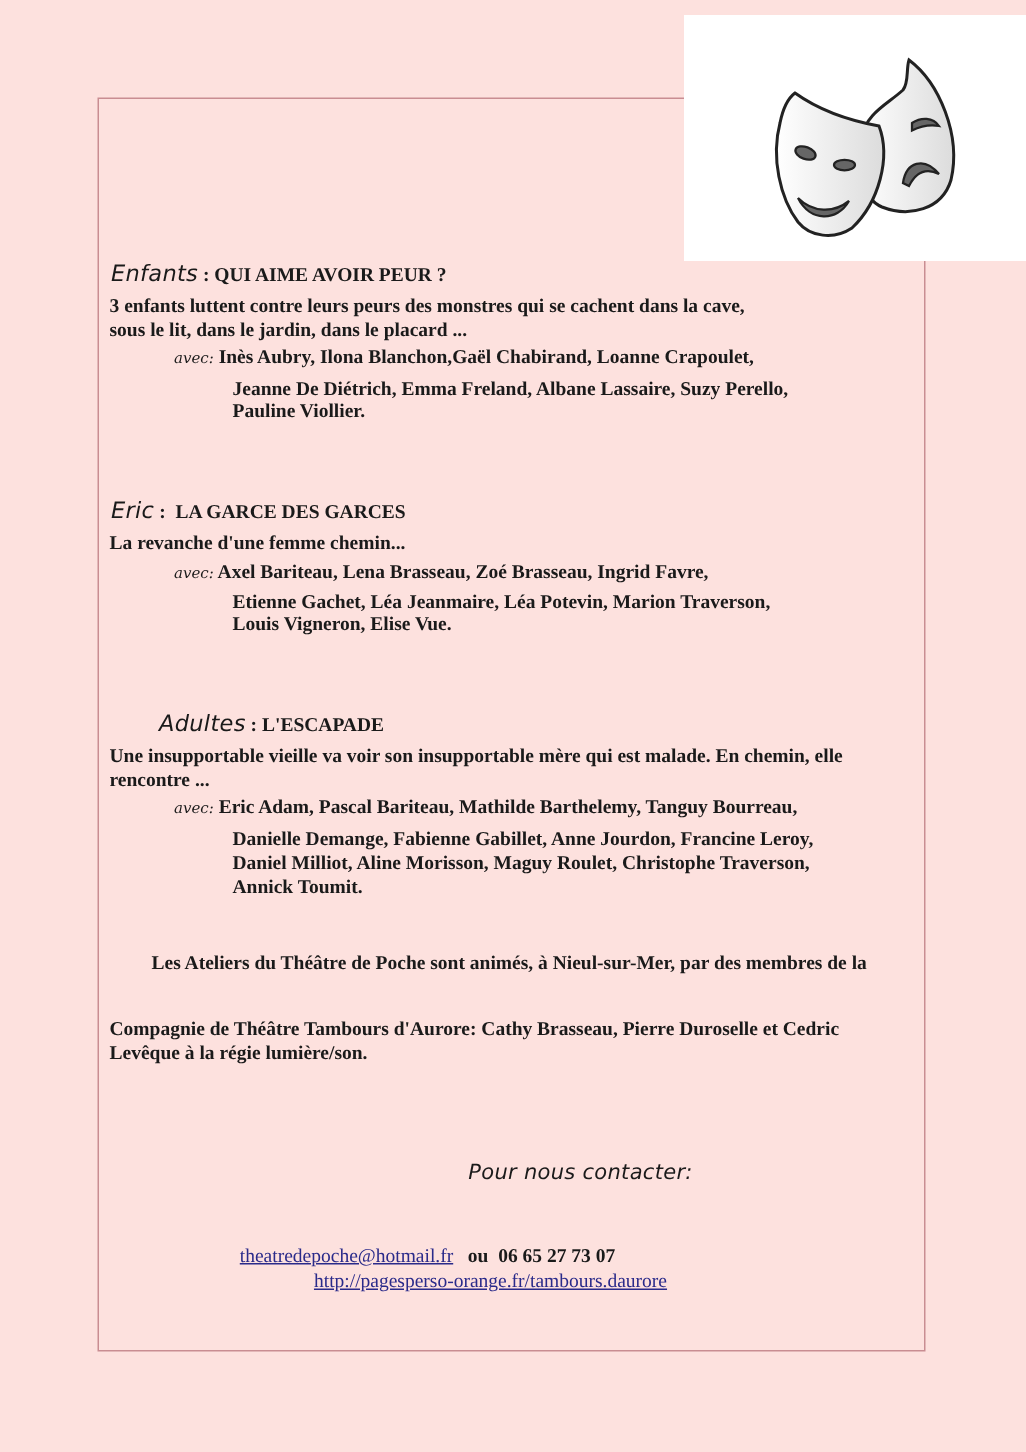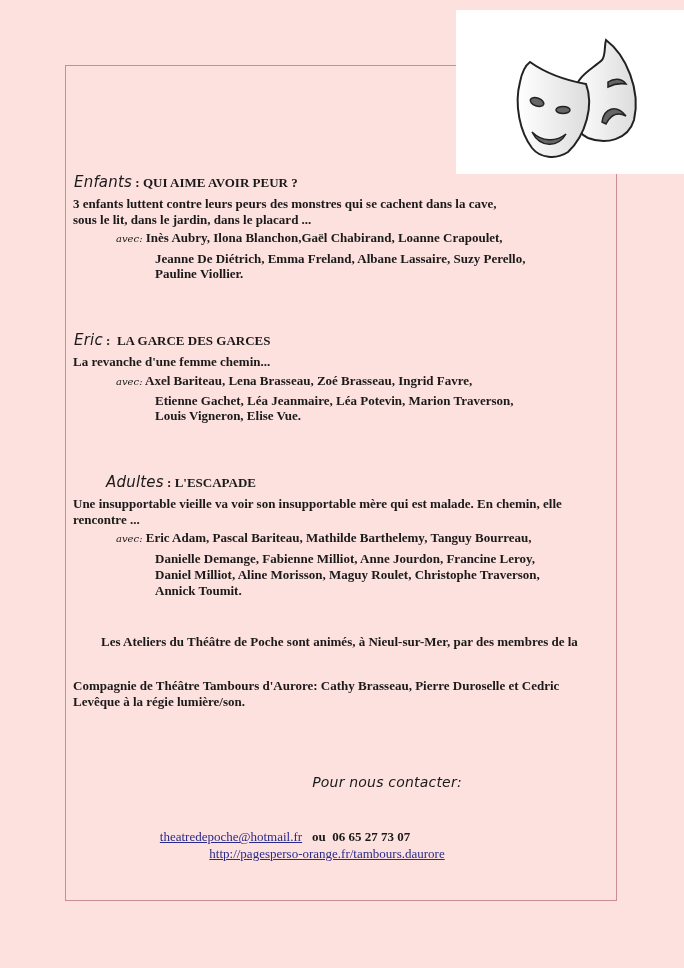--- a/index.html
+++ b/index.html
@@ -78,21 +78,21 @@
 <div class="txt" style="left:155px; top:407px;">Louis Vigneron, Elise Vue.</div>
 
 <div class="txt head" style="left:74px; top:474px;margin-left:32px;">
   <span class="script">Adultes</span><span> : </span><span>L'ESCAPADE</span>
 </div>
 <div class="txt" style="left:73px; top:495px;">Une insupportable vieille va voir son insupportable mère qui est malade. En chemin, elle</div>
 <div class="txt" style="left:73px; top:511px;">rencontre ...</div>
 <div class="txt" style="left:116px; top:529px;">
   <span class="avec">avec:</span> <span>Eric Adam, Pascal Bariteau, Mathilde Barthelemy, Tanguy Bourreau,</span>
 </div>
-<div class="txt" style="left:155px; top:550px;">Danielle Demange, Fabienne Milliot, Anne Jourdon, Francine Leroy,</div>
+<div class="txt" style="left:155px; top:550px;">Danielle Demange, Fabienne Gabillet, Anne Jourdon, Francine Leroy,</div>
 <div class="txt" style="left:155px; top:566px;">Daniel Milliot, Aline Morisson,  Maguy Roulet, Christophe Traverson,</div>
 <div class="txt" style="left:155px; top:582px;text-align:center;">Annick Toumit.</div>
 
 <div class="txt" style="left:73px; top:633px;margin-left:28px;">Les Ateliers du Théâtre de Poche sont animés, à Nieul-sur-Mer, par des membres de la</div>
 <div class="txt" style="left:73px; top:677px;">Compagnie de Théâtre Tambours d'Aurore: Cathy Brasseau,  Pierre Duroselle  et Cedric</div>
 <div class="txt" style="left:73px; top:693px;">Levêque à la régie lumière/son.</div>
 
 <div class="txt script center" style="left:65px; width:644px; top:774px; font-size:14px;">Pour nous contacter:</div>
 <div class="txt center" style="left:65px; width:440px; top:828px;">
   <a class="link" href="#">theatredepoche@hotmail.fr</a>&nbsp;&nbsp;&nbsp;<span>ou</span>&nbsp;&nbsp;<span>06 65 27 73 07</span>

